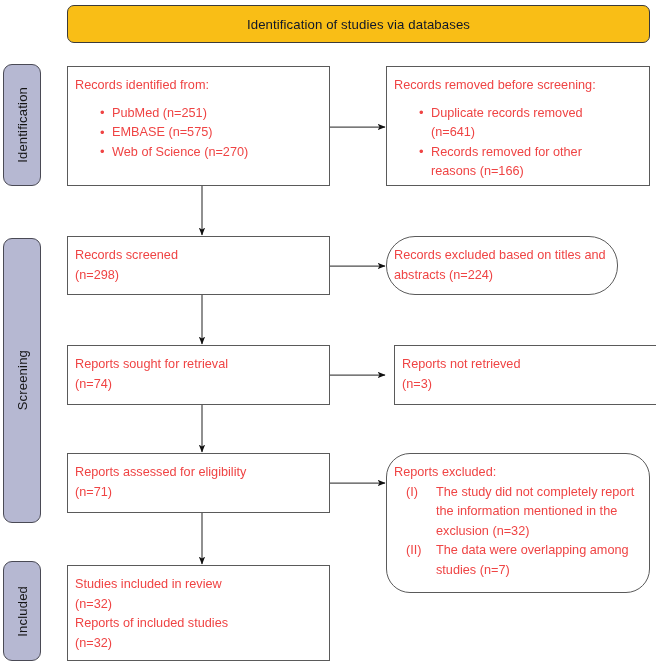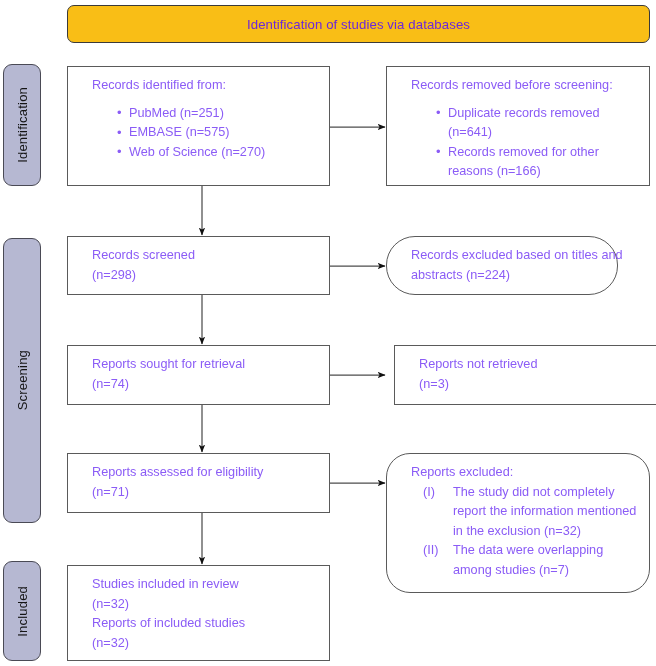--- a/index.html
+++ b/index.html
@@ -33,21 +33,21 @@
     background: #F9BE16;
     border: 1.3px solid #3a3a3a;
     border-radius: 7px;
     box-sizing: border-box;
     display: flex;
     align-items: center;
     justify-content: center;
   }
   .banner-label {
     font-size: 13.2px;
-    color: #6d28d9;
+    color: #0f172a;
     letter-spacing: 0.1px;
   }
 
   
   .stage {
     position: absolute;
     background: #B6B8D2;
     border: 1.2px solid #4a4a55;
     border-radius: 9px;
     box-sizing: border-box;
@@ -66,24 +66,24 @@
   #stage-identification { left: 3px;  top: 64px;  width: 38px; height: 122px; }
   #stage-screening      { left: 3px;  top: 238px; width: 38px; height: 285px; }
   #stage-included       { left: 3px;  top: 561px; width: 38px; height: 100px; }
 
   
   .box {
     position: absolute;
     background: #ffffff;
     border: 1.15px solid #5a5a5a;
     box-sizing: border-box;
-    padding: 9px 11px 7px 24px;
+    padding: 9px 11px 7px 7px;
     font-size: 12.7px;
     line-height: 19.6px;
-    color: #8b5cf6;
+    color: #ef4444;
   }
   .box-title { white-space: nowrap; }
   .box-line  { white-space: nowrap; }
 
   
   ul.blist {
     margin: 8px;
     padding: 0 0 0 17px;
     list-style: none;
   }

